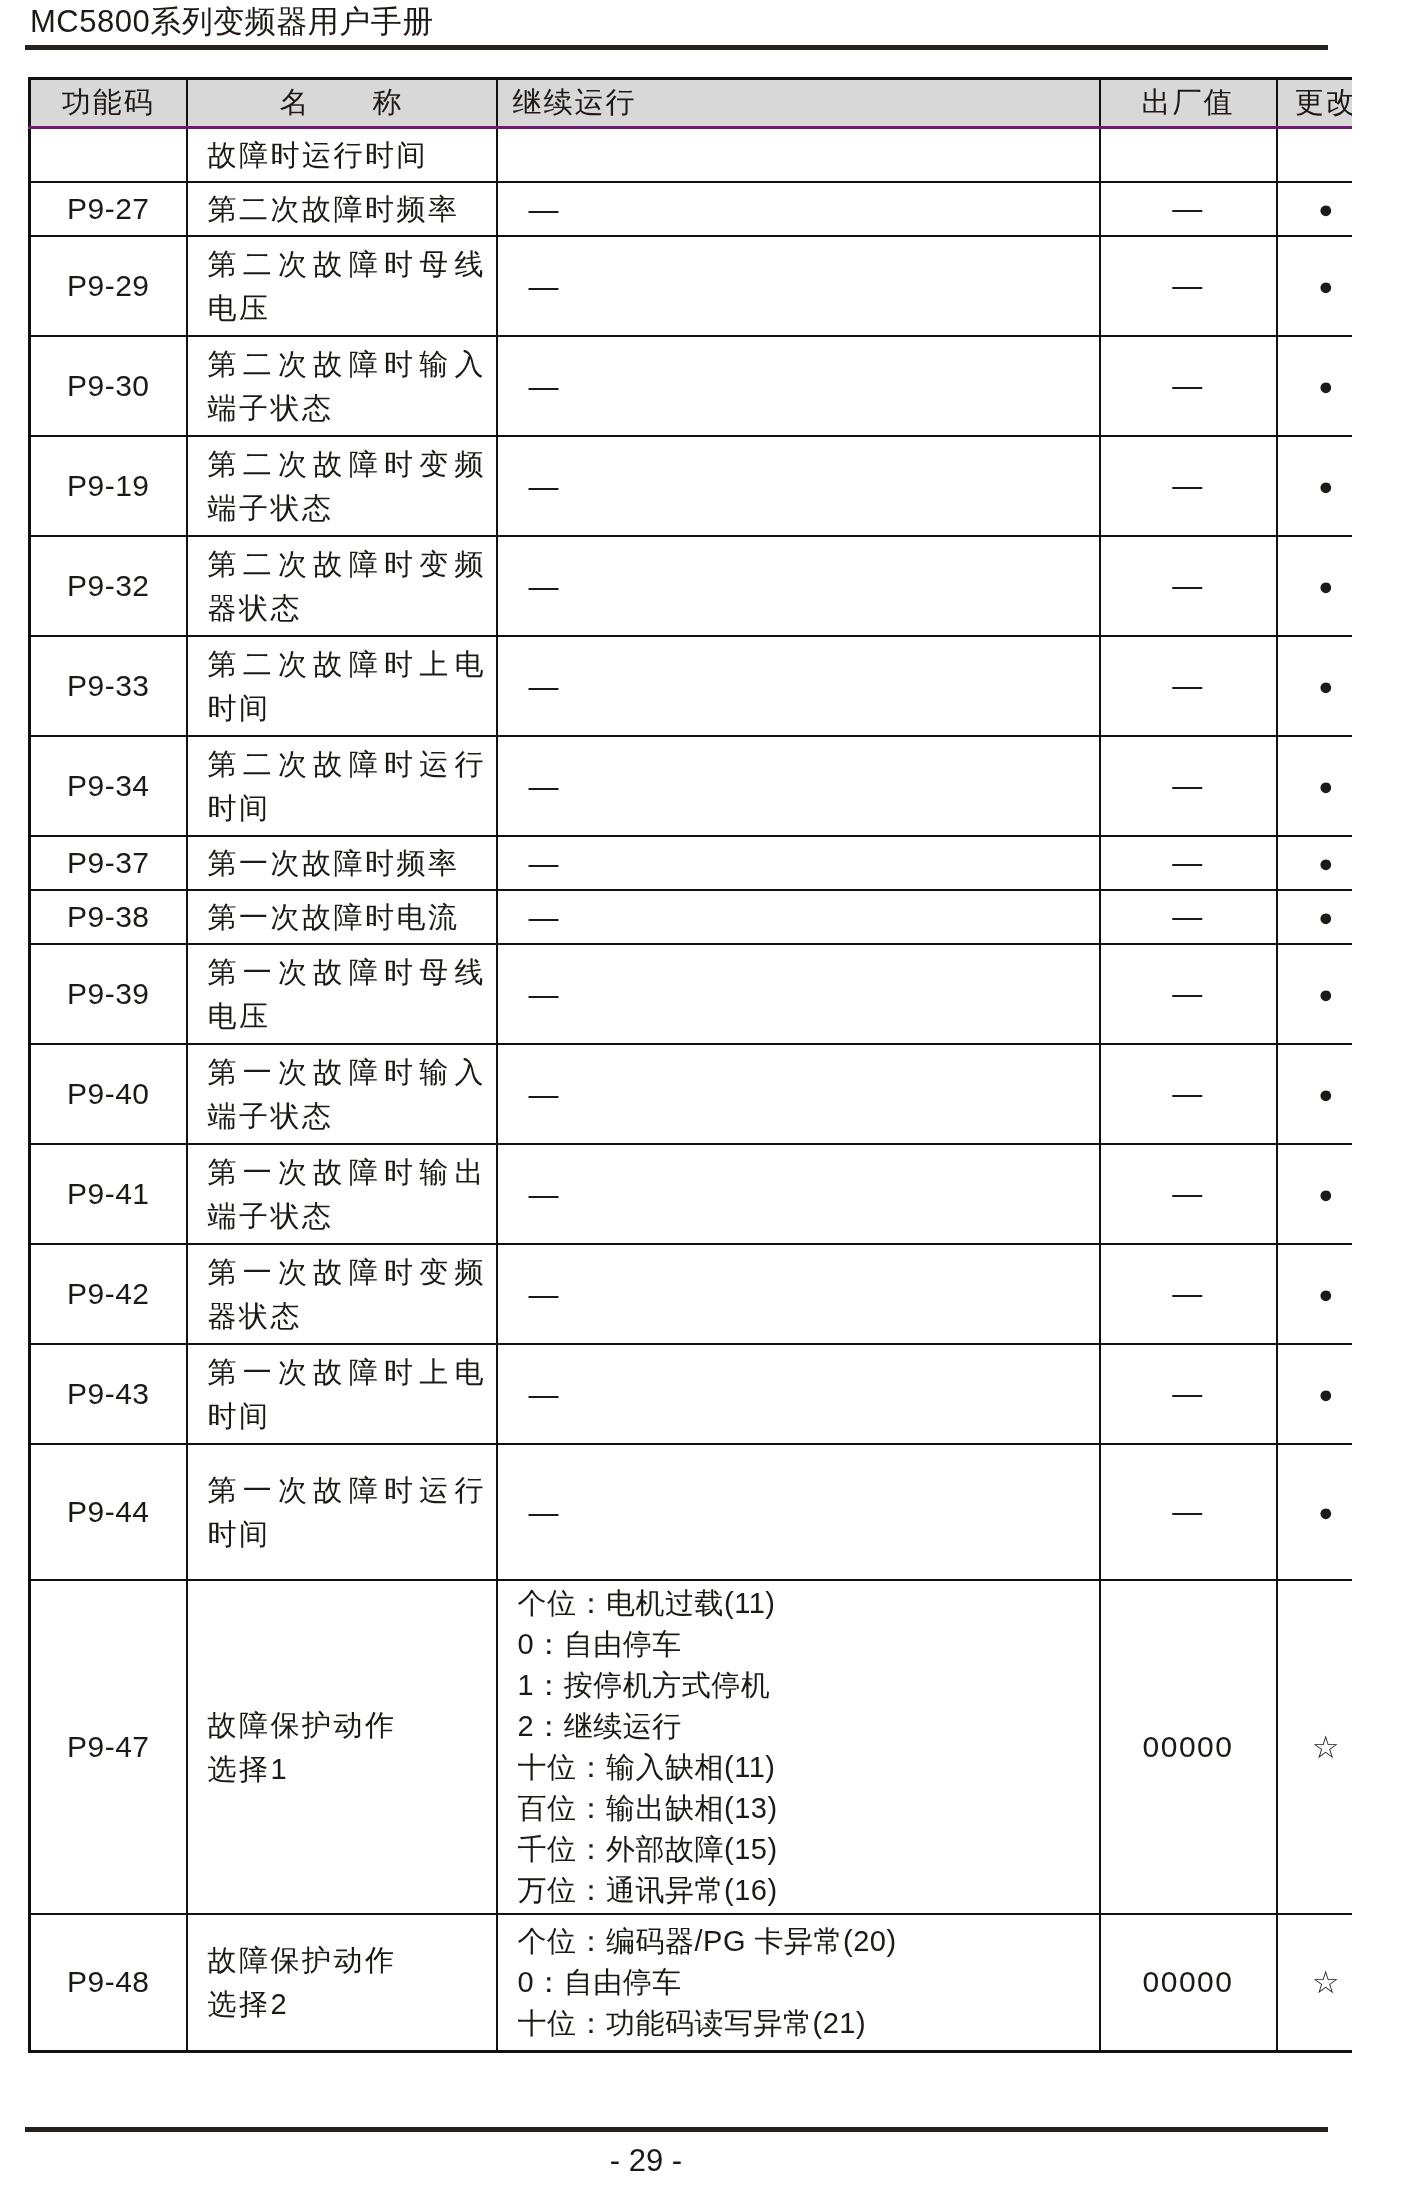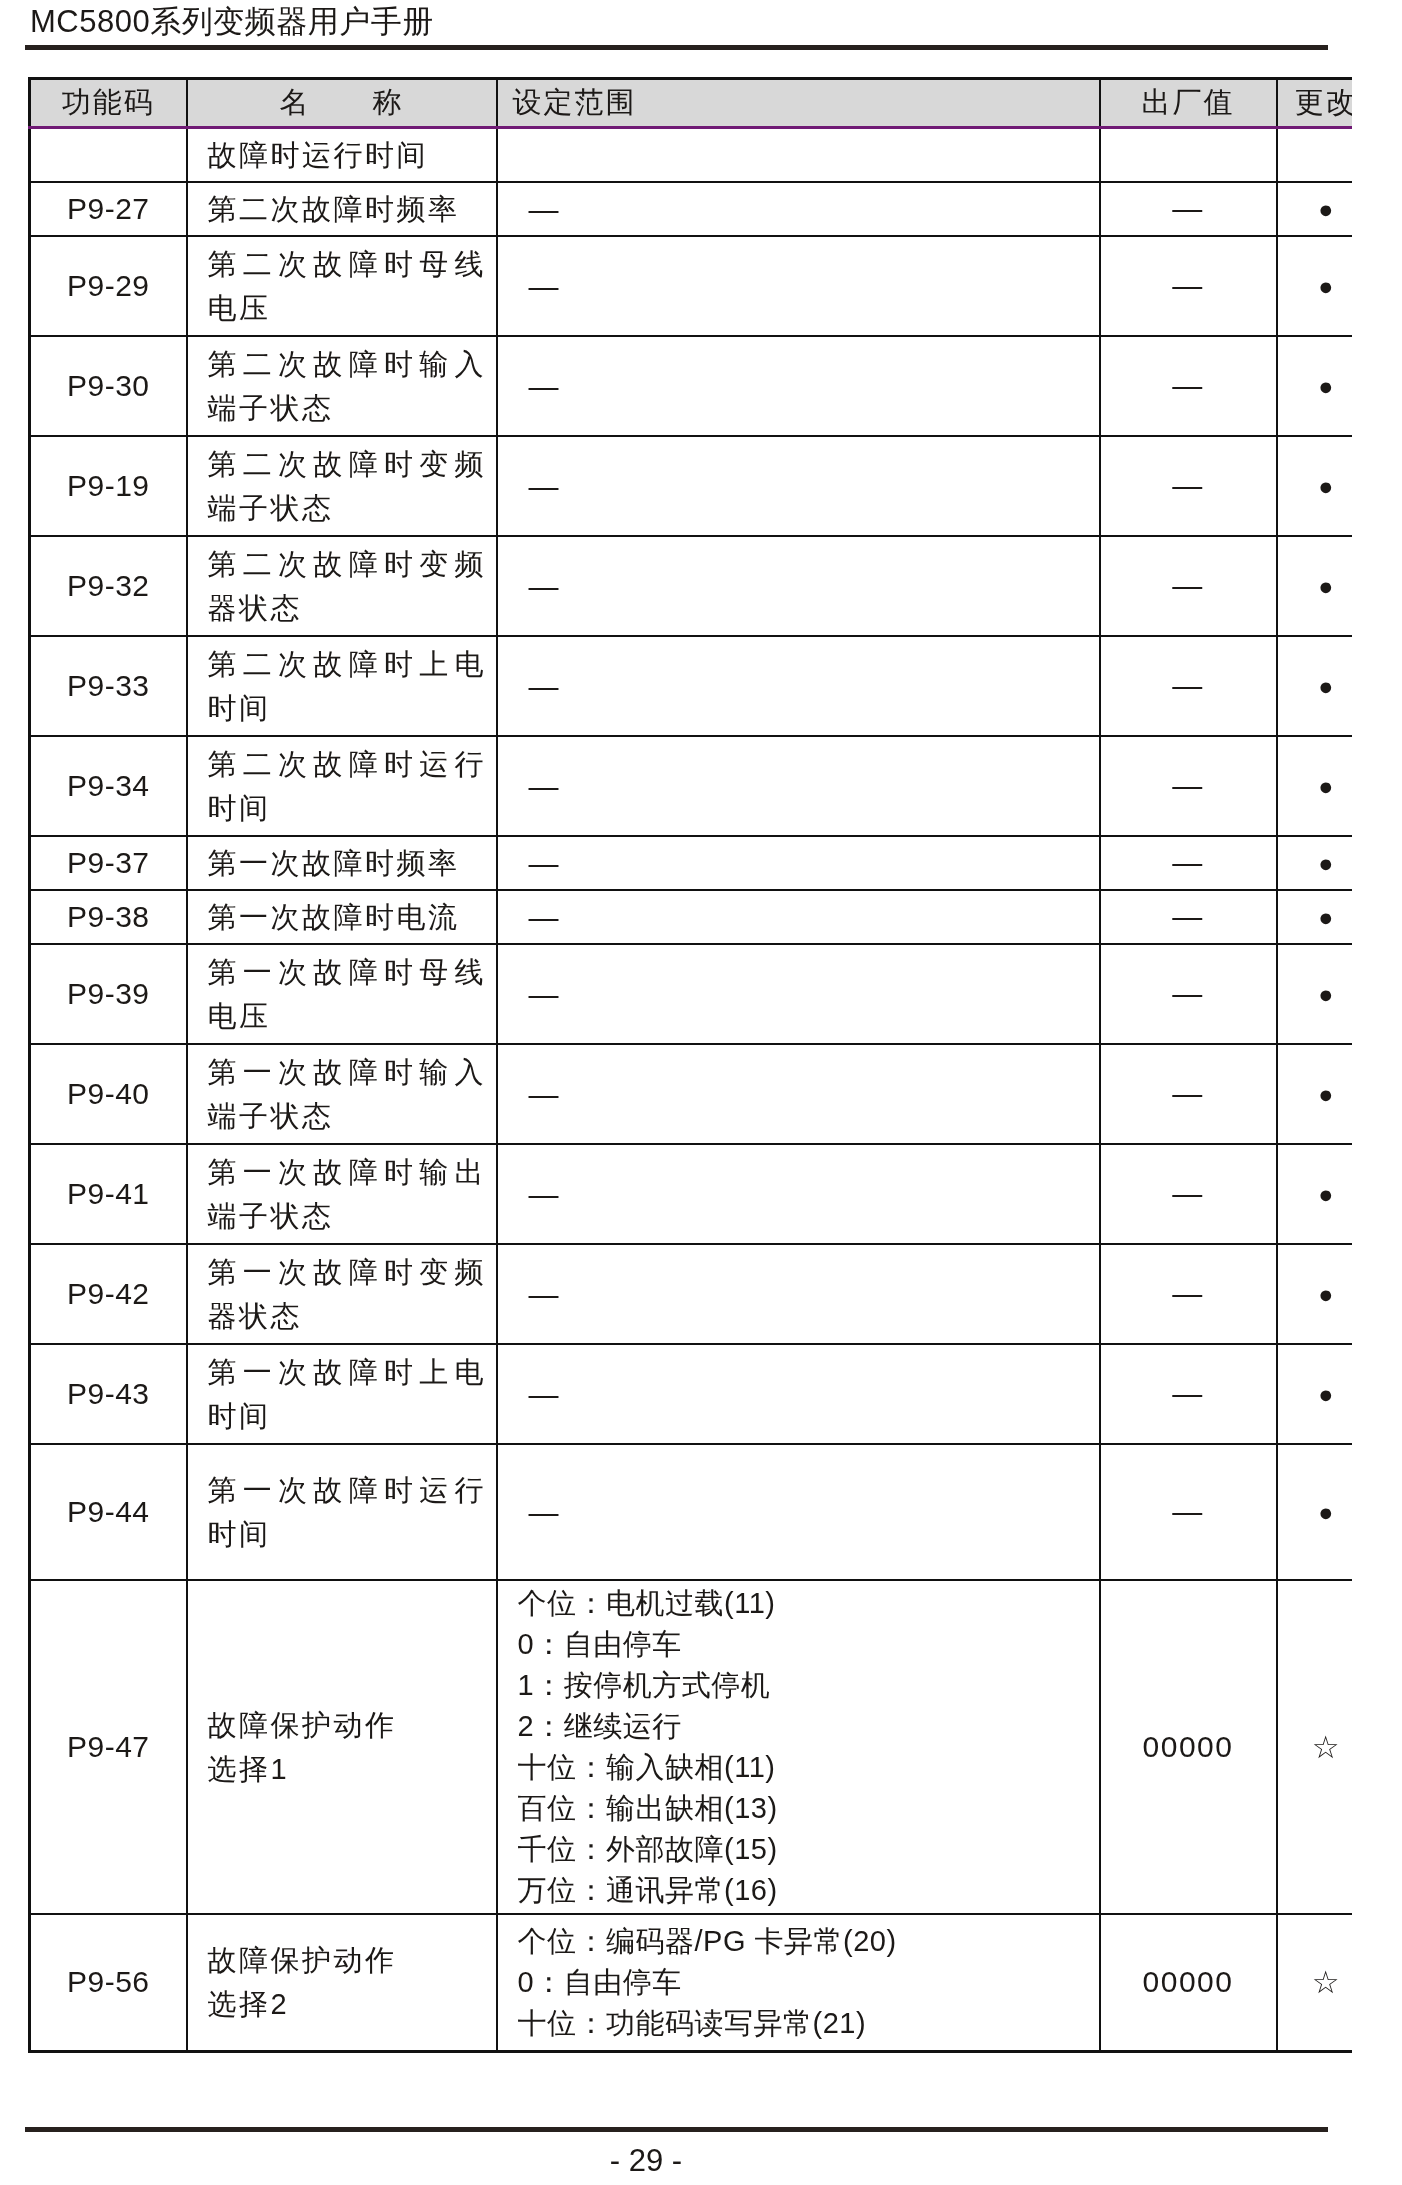--- a/index.html
+++ b/index.html
@@ -126,21 +126,21 @@
       <col style="width:157px">
       <col style="width:310px">
       <col style="width:603px">
       <col style="width:177px">
       <col style="width:99px">
     </colgroup>
     <thead>
       <tr>
         <th>功能码</th>
         <th>名　　称</th>
-        <th class="h-range">设定范围</th>
+        <th class="h-range">继续运行</th>
         <th>出厂值</th>
         <th>更改</th>
       </tr>
     </thead>
     <tbody>
         <tr style="height: 52px;">
           <td class="code"></td>
           <td class="name">
             <div class="name-line">故障时运行时间</div>
           </td>
@@ -338,21 +338,21 @@
             <div class="range-line">2：继续运行</div>
             <div class="range-line">十位：输入缺相(11)</div>
             <div class="range-line">百位：输出缺相(13)</div>
             <div class="range-line">千位：外部故障(15)</div>
             <div class="range-line">万位：通讯异常(16)</div>
           </td>
           <td class="factory">00000</td>
           <td class="change"><span class="change-glyph star">☆</span></td>
         </tr>
         <tr style="height: 137px;">
-          <td class="code">P9-56</td>
+          <td class="code">P9-48</td>
           <td class="name">
             <div class="name-line">故障保护动作</div>
             <div class="name-line">选择2</div>
           </td>
           <td class="range">
             <div class="range-line">个位：编码器/PG 卡异常(20)</div>
             <div class="range-line">0：自由停车</div>
             <div class="range-line">十位：功能码读写异常(21)</div>
           </td>
           <td class="factory">00000</td>

